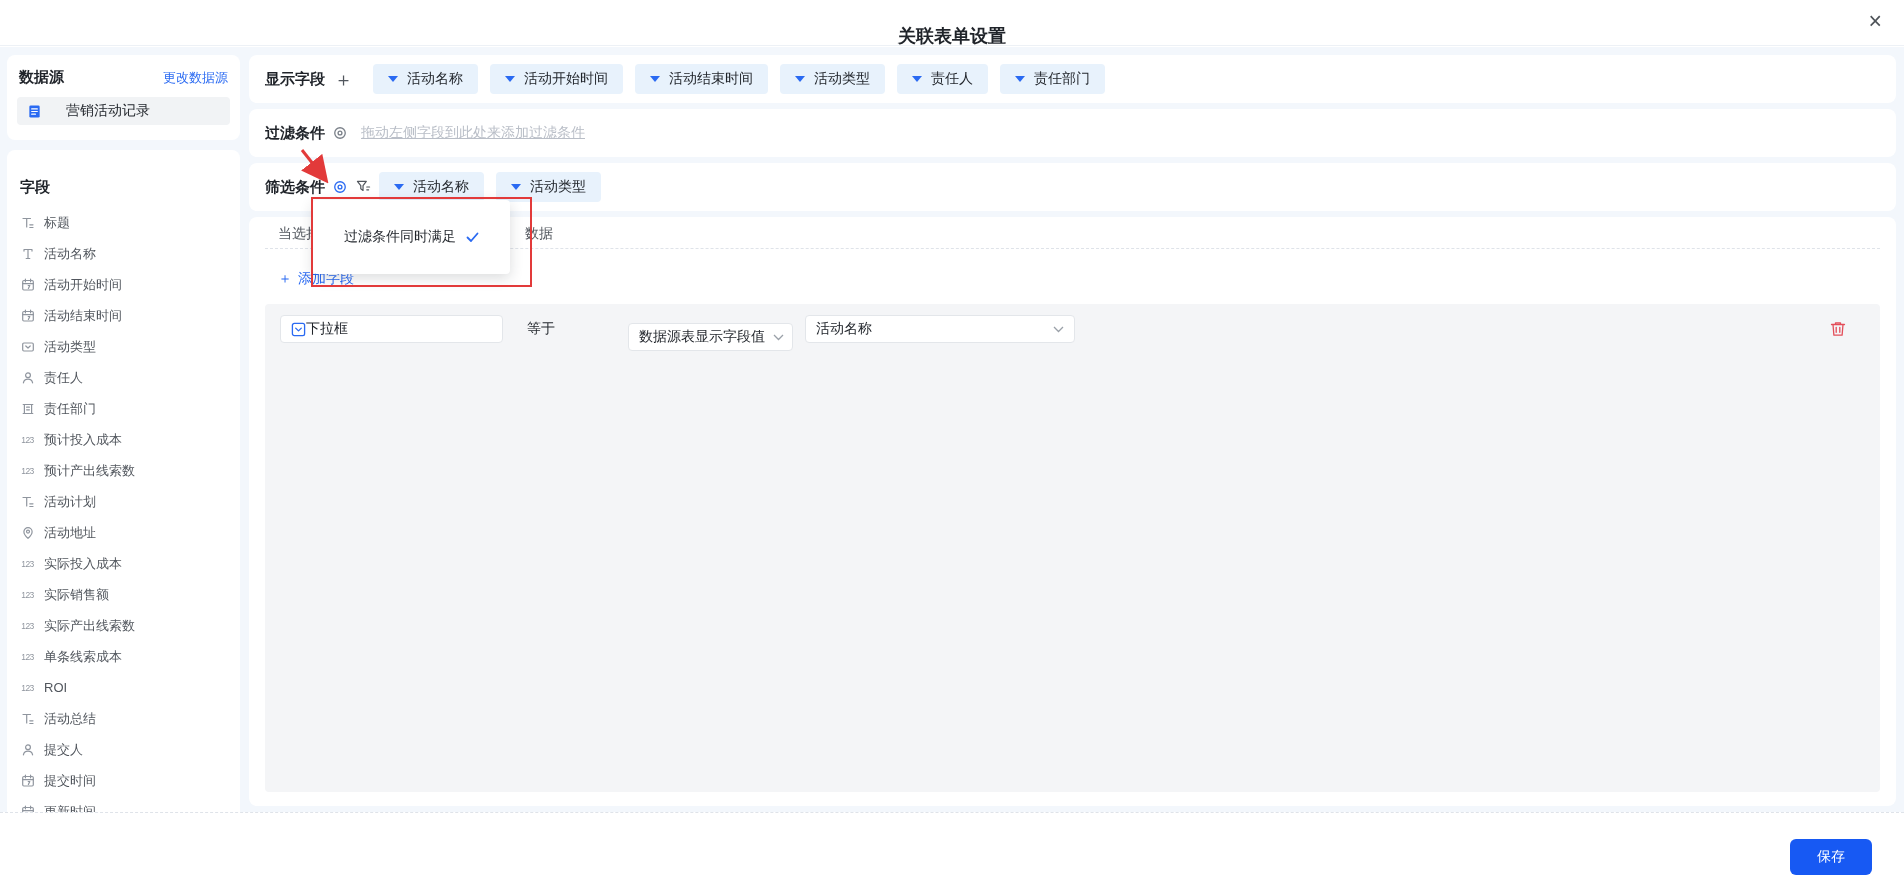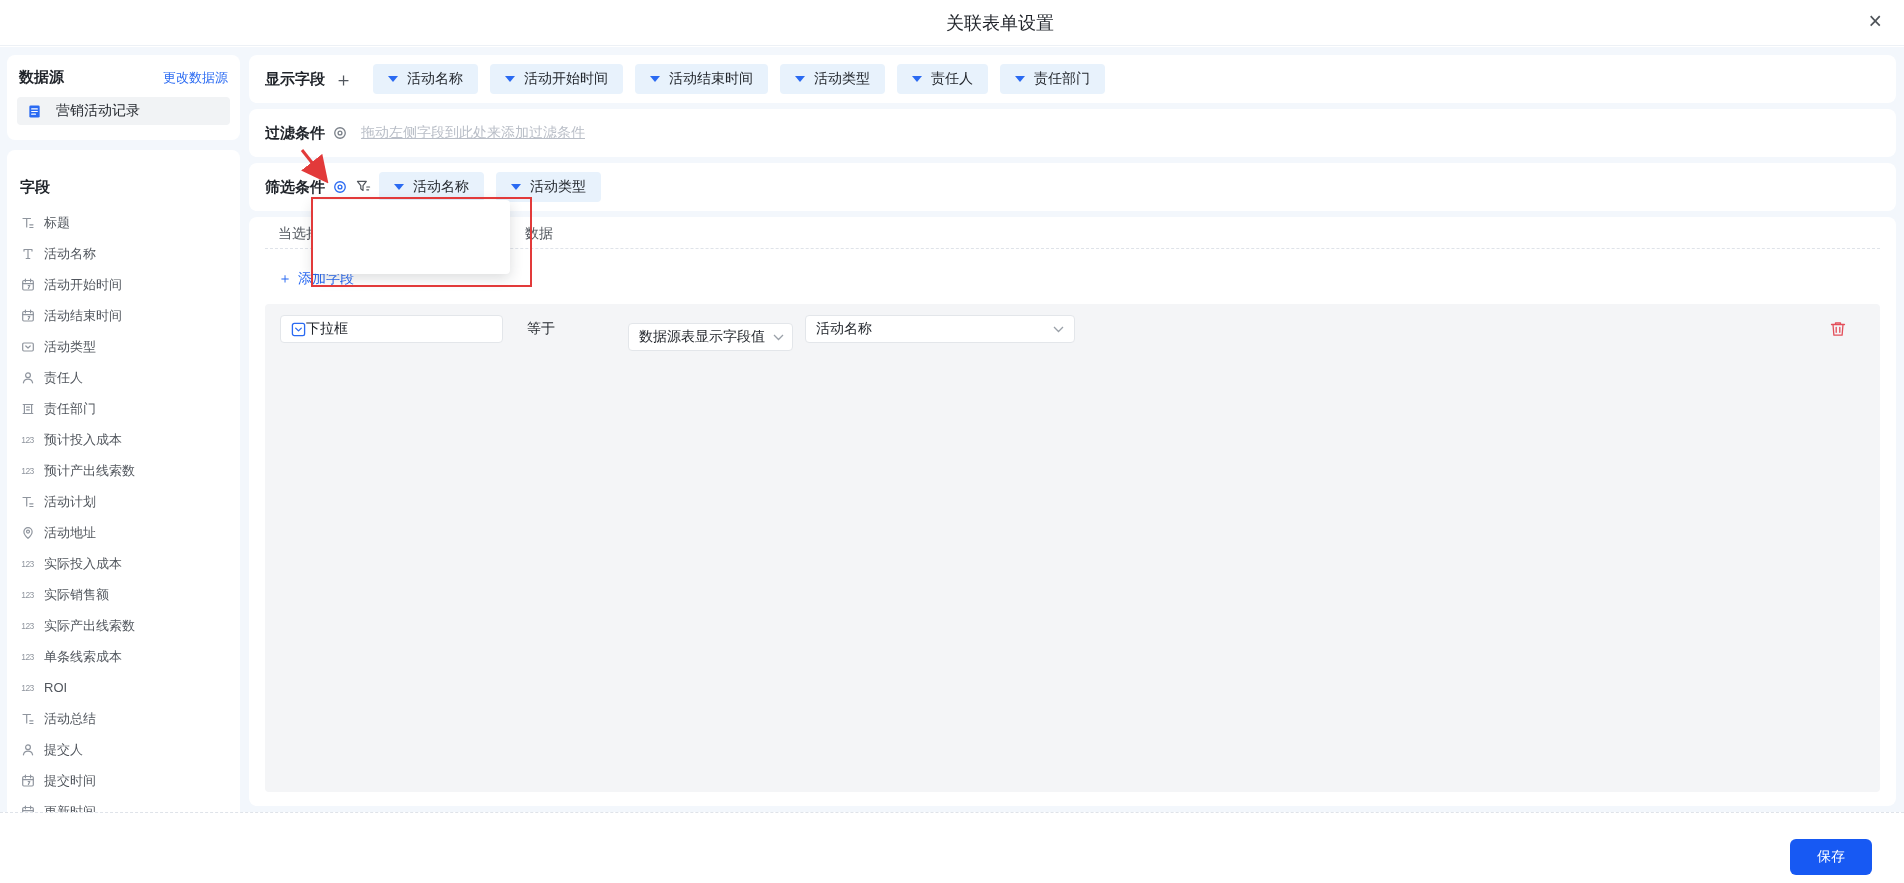--- a/index.html
+++ b/index.html
@@ -4,31 +4,31 @@
 <style>
   * { box-sizing: border-box; margin: 0; padding: 0; }
   html,body { width:1904px; height:883px; }
   body {
     font-family: "Liberation Sans", sans-serif;
     color:#1f2329; background:#fff; position:relative; overflow:hidden;
     font-size:14px;
   }
   
   .titlebar { position:absolute; top:0; left:0; right:0; height:46px; background:#fff; border-bottom:1px solid #edf1f6; z-index:2; }
-  .title { position:absolute; left:50%; transform:translateX(-50%); top:11px; font-size:18px; font-weight:400;margin-left:48px; }
+  .title { position:absolute; left:50%; transform:translateX(-50%); top:24px; font-size:18px; font-weight:700; }
   .close { position:absolute; right:22px; top:10px; font-size:23px; color:#4e5358; cursor:pointer; line-height:1; font-weight:300; }
   
   .bodybg { position:absolute; top:47px; left:0; right:0; bottom:0; background:#f3f7fc; }
   .card { position:absolute; background:#fff; border-radius:8px; }
   
   #card-datasource { left:7px; top:55px; width:233px; height:85px; }
   .ds-head { display:flex; justify-content:space-between; align-items:center; margin:13px 12px 0 12px; }
   .ds-title { font-size:15px; font-weight:600; }
   .link { color:#2a6af2; font-size:13px; cursor:pointer; text-decoration:none; }
-  .ds-item { margin:10px 10px 0 10px; background:#f1f3f5; border-radius:4px; height:28px; display:flex; align-items:center; gap:14px; padding:8px 10px; font-size:14px; cursor:pointer; }
+  .ds-item { margin:10px 10px 0 10px; background:#f1f3f5; border-radius:4px; height:28px; display:flex; align-items:center; gap:24px; padding:8px 10px; font-size:14px; cursor:pointer; }
   #card-fields { left:7px; top:150px; width:233px; bottom:7px; padding:28px 12px 0 13px; overflow:hidden; }
   .fields-title { font-size:15px; font-weight:600; margin-bottom:10px; }
   .field-item { height:31px; display:flex; align-items:center; gap:9px; color:#51565d; font-size:13px; cursor:grab; }
   .field-item .ficon { width:15px; height:15px; display:flex; align-items:center; justify-content:center; flex:none; color:#8f959e; }
   .ficon svg { display:block; }
   .num-glyph { font-size:8.5px; color:#8f959e; letter-spacing:-0.5px; }
   
   .rowcard { left:249px; width:1647px; height:48px; display:flex; align-items:center; padding:0 16px; }
   #card-display { top:55px; }
   #card-filter  { top:109px; }
@@ -369,20 +369,28 @@
       <span class="trash">
         <svg width="18" height="18" viewBox="0 0 18 18">
             <path d="M2.5 4.5h13M6.5 4.5V2.8h5v1.7M4 4.5l.9 10.7h8.2l.9-10.7M7.2 7.3v5M10.8 7.3v5" fill="none" stroke="#e34d59" stroke-width="1.3" stroke-linecap="round" stroke-linejoin="round"></path>
           </svg>
       </span>
     </div>
   </div>
 </div>
 
 <div class="menu" id="logic-menu">
+    <div class="menu-item">
+      <span>过滤条件同时满足</span>
+      <span style="display: flex;">
+        <svg width="13" height="11" viewBox="0 0 13 11">
+          <path d="M1.5 5.5l3.5 3.5 6.5-7.5" fill="none" stroke="#2a6af2" stroke-width="1.8" stroke-linecap="round" stroke-linejoin="round"></path>
+        </svg>
+      </span>
+    </div>
   </div>
 
 <div class="red-rect"></div>
 <svg class="red-arrow" width="38" height="42">
   <defs>
       <marker id="ah" markerWidth="9" markerHeight="9" refX="5" refY="4.5" orient="auto">
         <path d="M0 0L9 4.5L0 9z" fill="#e23a3a"></path>
       </marker>
     </defs>
   <line x1="6" y1="4" x2="25" y2="28" stroke="#e23a3a" stroke-width="3" marker-end="url(#ah)"></line>

